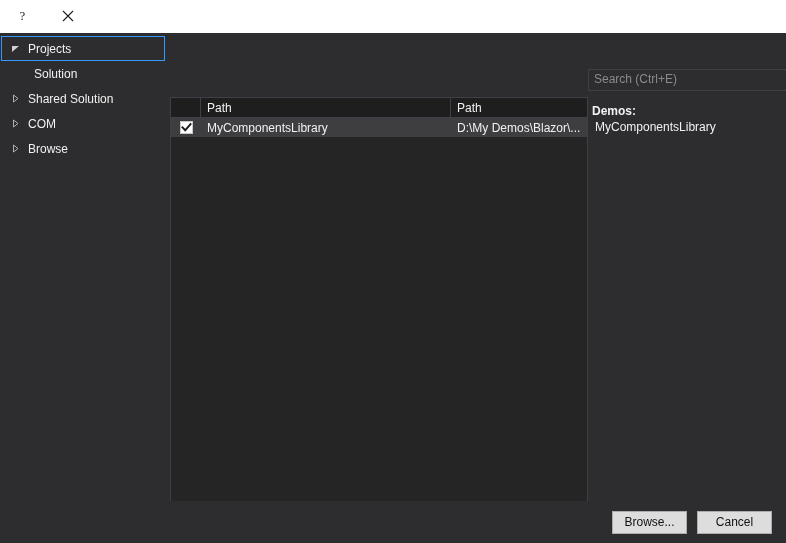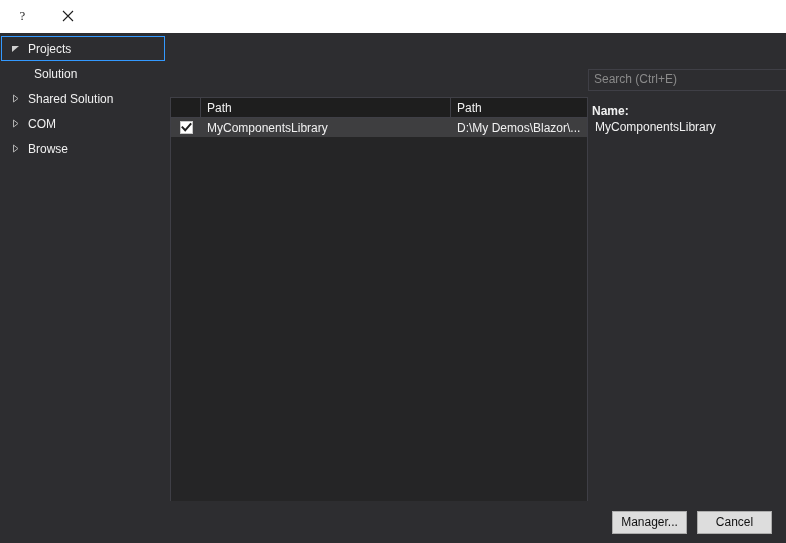--- a/index.html
+++ b/index.html
@@ -369,23 +369,23 @@
               <path d="M1.5 5.4 L4.2 8.3 L9.5 2.2" stroke="#1e1e1e" stroke-width="2" fill="none" stroke-linecap="square"></path>
             </svg>
           </span>
         </div>
         <div class="col-name">MyComponentsLibrary</div>
         <div class="col-path">D:\My Demos\Blazor\...</div>
       </div>
     </div>
 
     <div class="detail-panel">
-      <div class="detail-label">Name:</div>
+      <div class="detail-label">Demos:</div>
       <div class="detail-value">MyComponentsLibrary</div>
     </div>
 
     <div class="footer">
-      <button class="dlg-btn">Manager...</button>
+      <button class="dlg-btn">Browse...</button>
       <button class="dlg-btn">Cancel</button>
     </div>
 
   </div>
 </div>
 
 </body></html>

